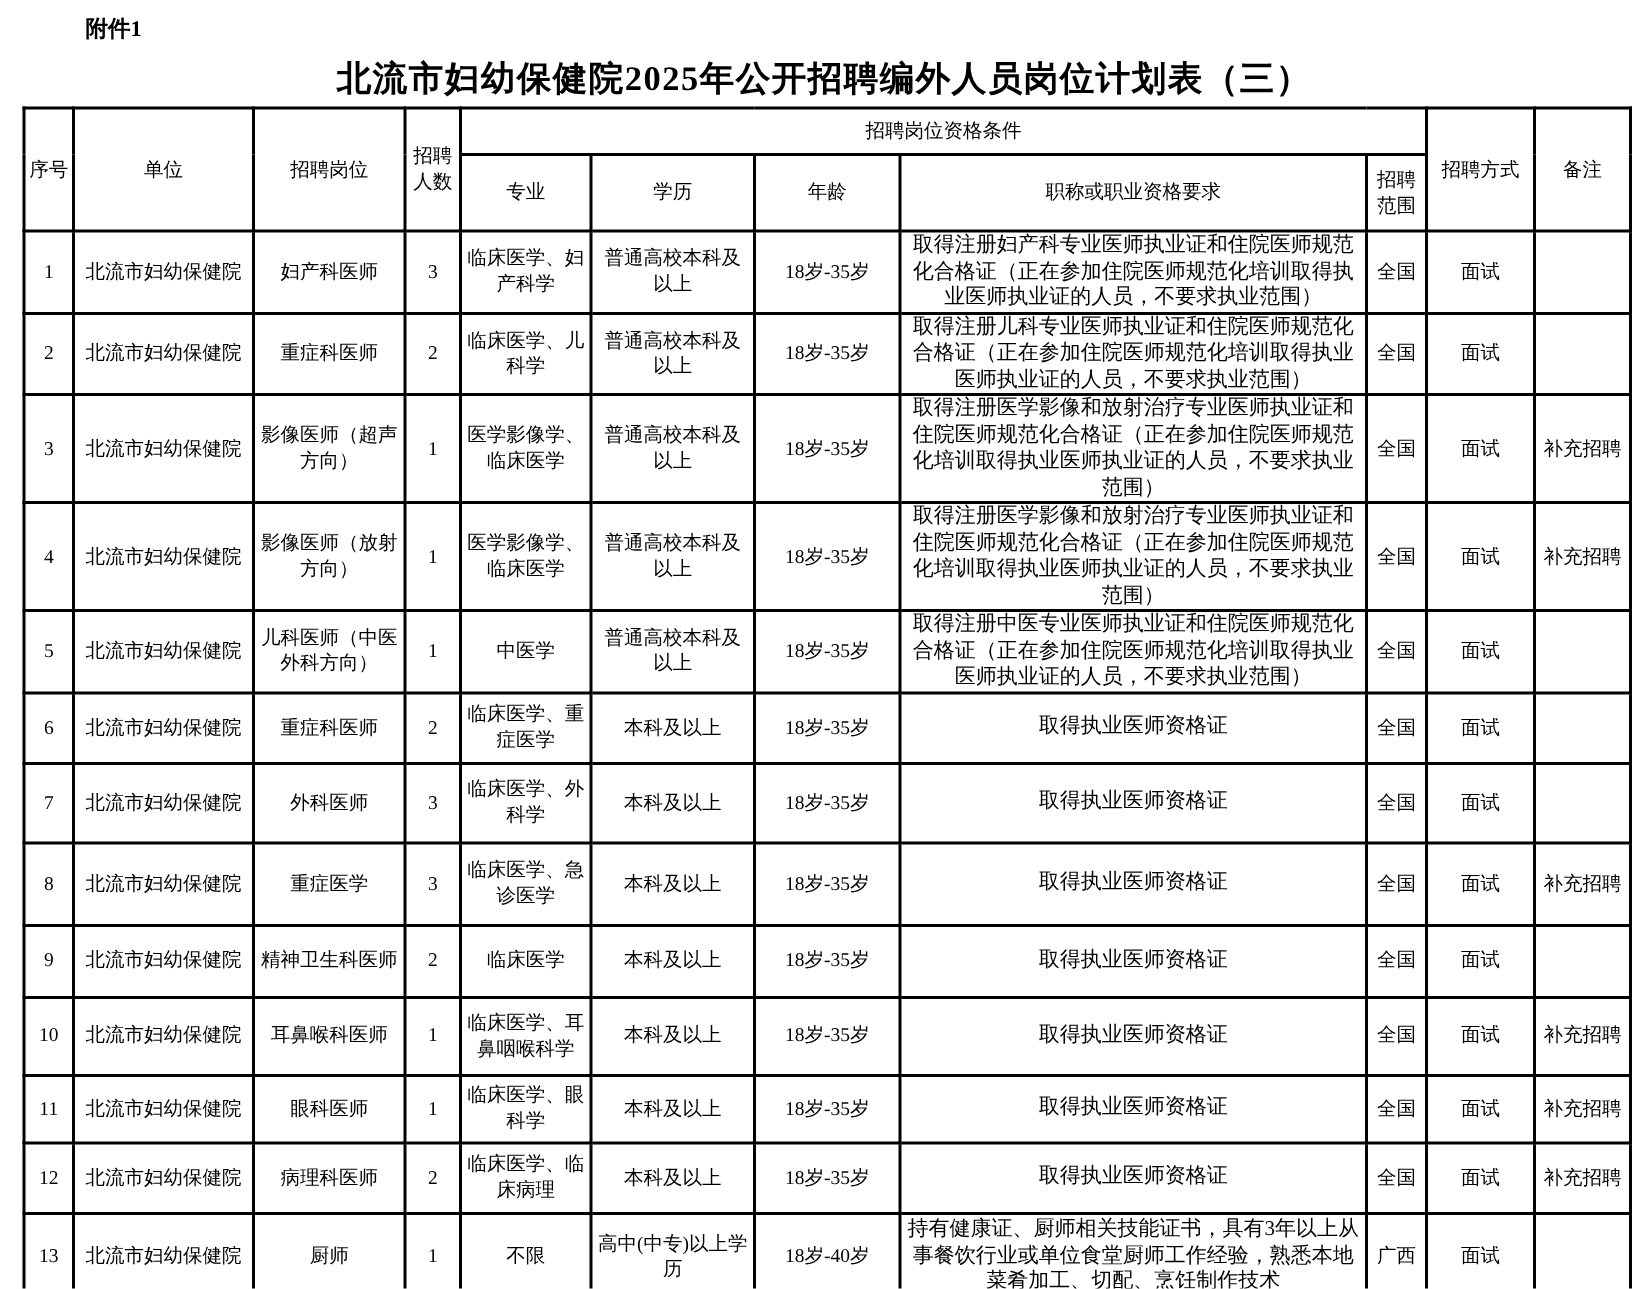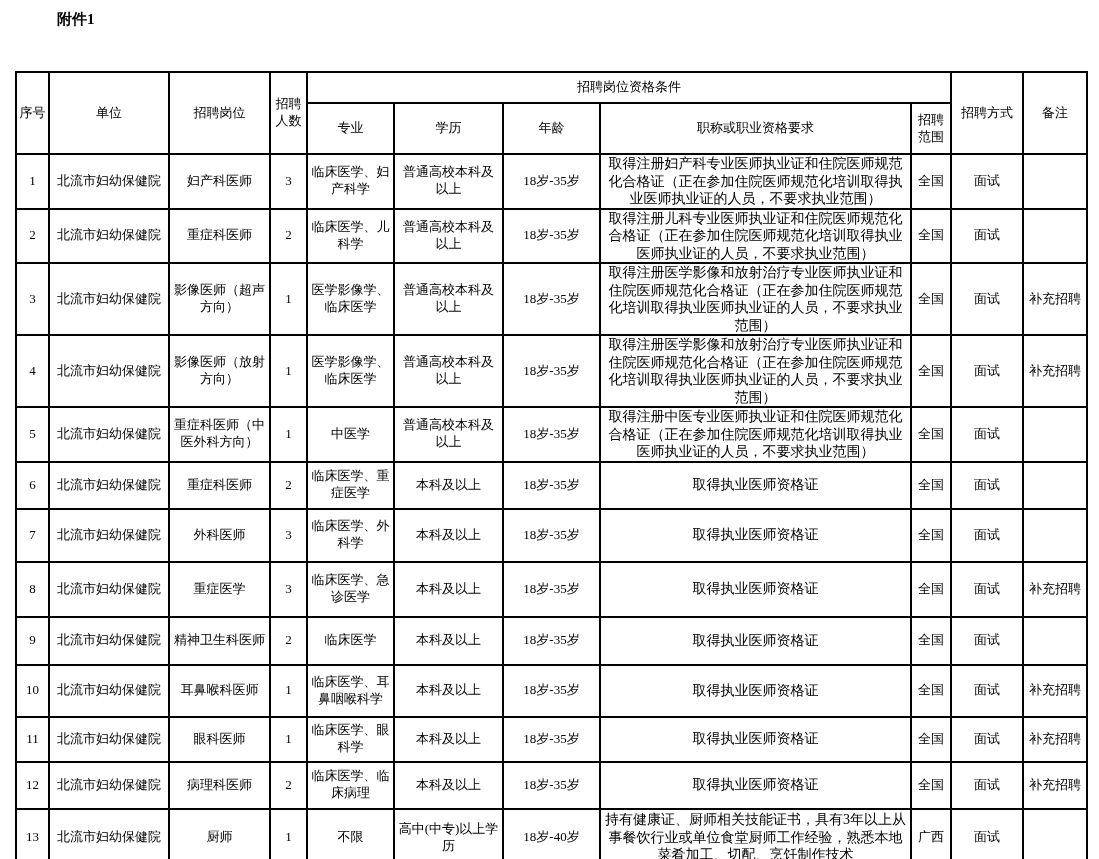--- a/index.html
+++ b/index.html
@@ -48,20 +48,21 @@
   .plan tfoot tr{height:48px;margin-left:18px;}
   .plan td.req{font-size:14px;line-height:1.25;}
 </style>
 </head>
 <body>
 
 <div class="page">
 
   <div class="attachment">附件1</div>
 
+  <div class="doc-title">北流市妇幼保健院2025年公开招聘编外人员岗位计划表（三）</div>
 
   <table class="plan">
     <colgroup>
       <col style="width:33px">
       <col style="width:120px">
       <col style="width:101px">
       <col style="width:37px">
       <col style="width:87px">
       <col style="width:109px">
       <col style="width:97px">
@@ -137,21 +138,21 @@
       <td>普通高校本科及以上</td>
       <td>18岁-35岁</td>
       <td class="req">取得注册医学影像和放射治疗专业医师执业证和住院医师规范化合格证（正在参加住院医师规范化培训取得执业医师执业证的人员，不要求执业范围）</td>
       <td>全国</td>
       <td>面试</td>
       <td>补充招聘</td>
     </tr>
         <tr>
       <td>5</td>
       <td>北流市妇幼保健院</td>
-      <td>重症科医师（中医外科方向）</td>
+      <td>儿科医师（中医外科方向）</td>
       <td>1</td>
       <td>中医学</td>
       <td>普通高校本科及以上</td>
       <td>18岁-35岁</td>
       <td class="req">取得注册中医专业医师执业证和住院医师规范化合格证（正在参加住院医师规范化培训取得执业医师执业证的人员，不要求执业范围）</td>
       <td>全国</td>
       <td>面试</td>
       <td></td>
     </tr>
         <tr>

